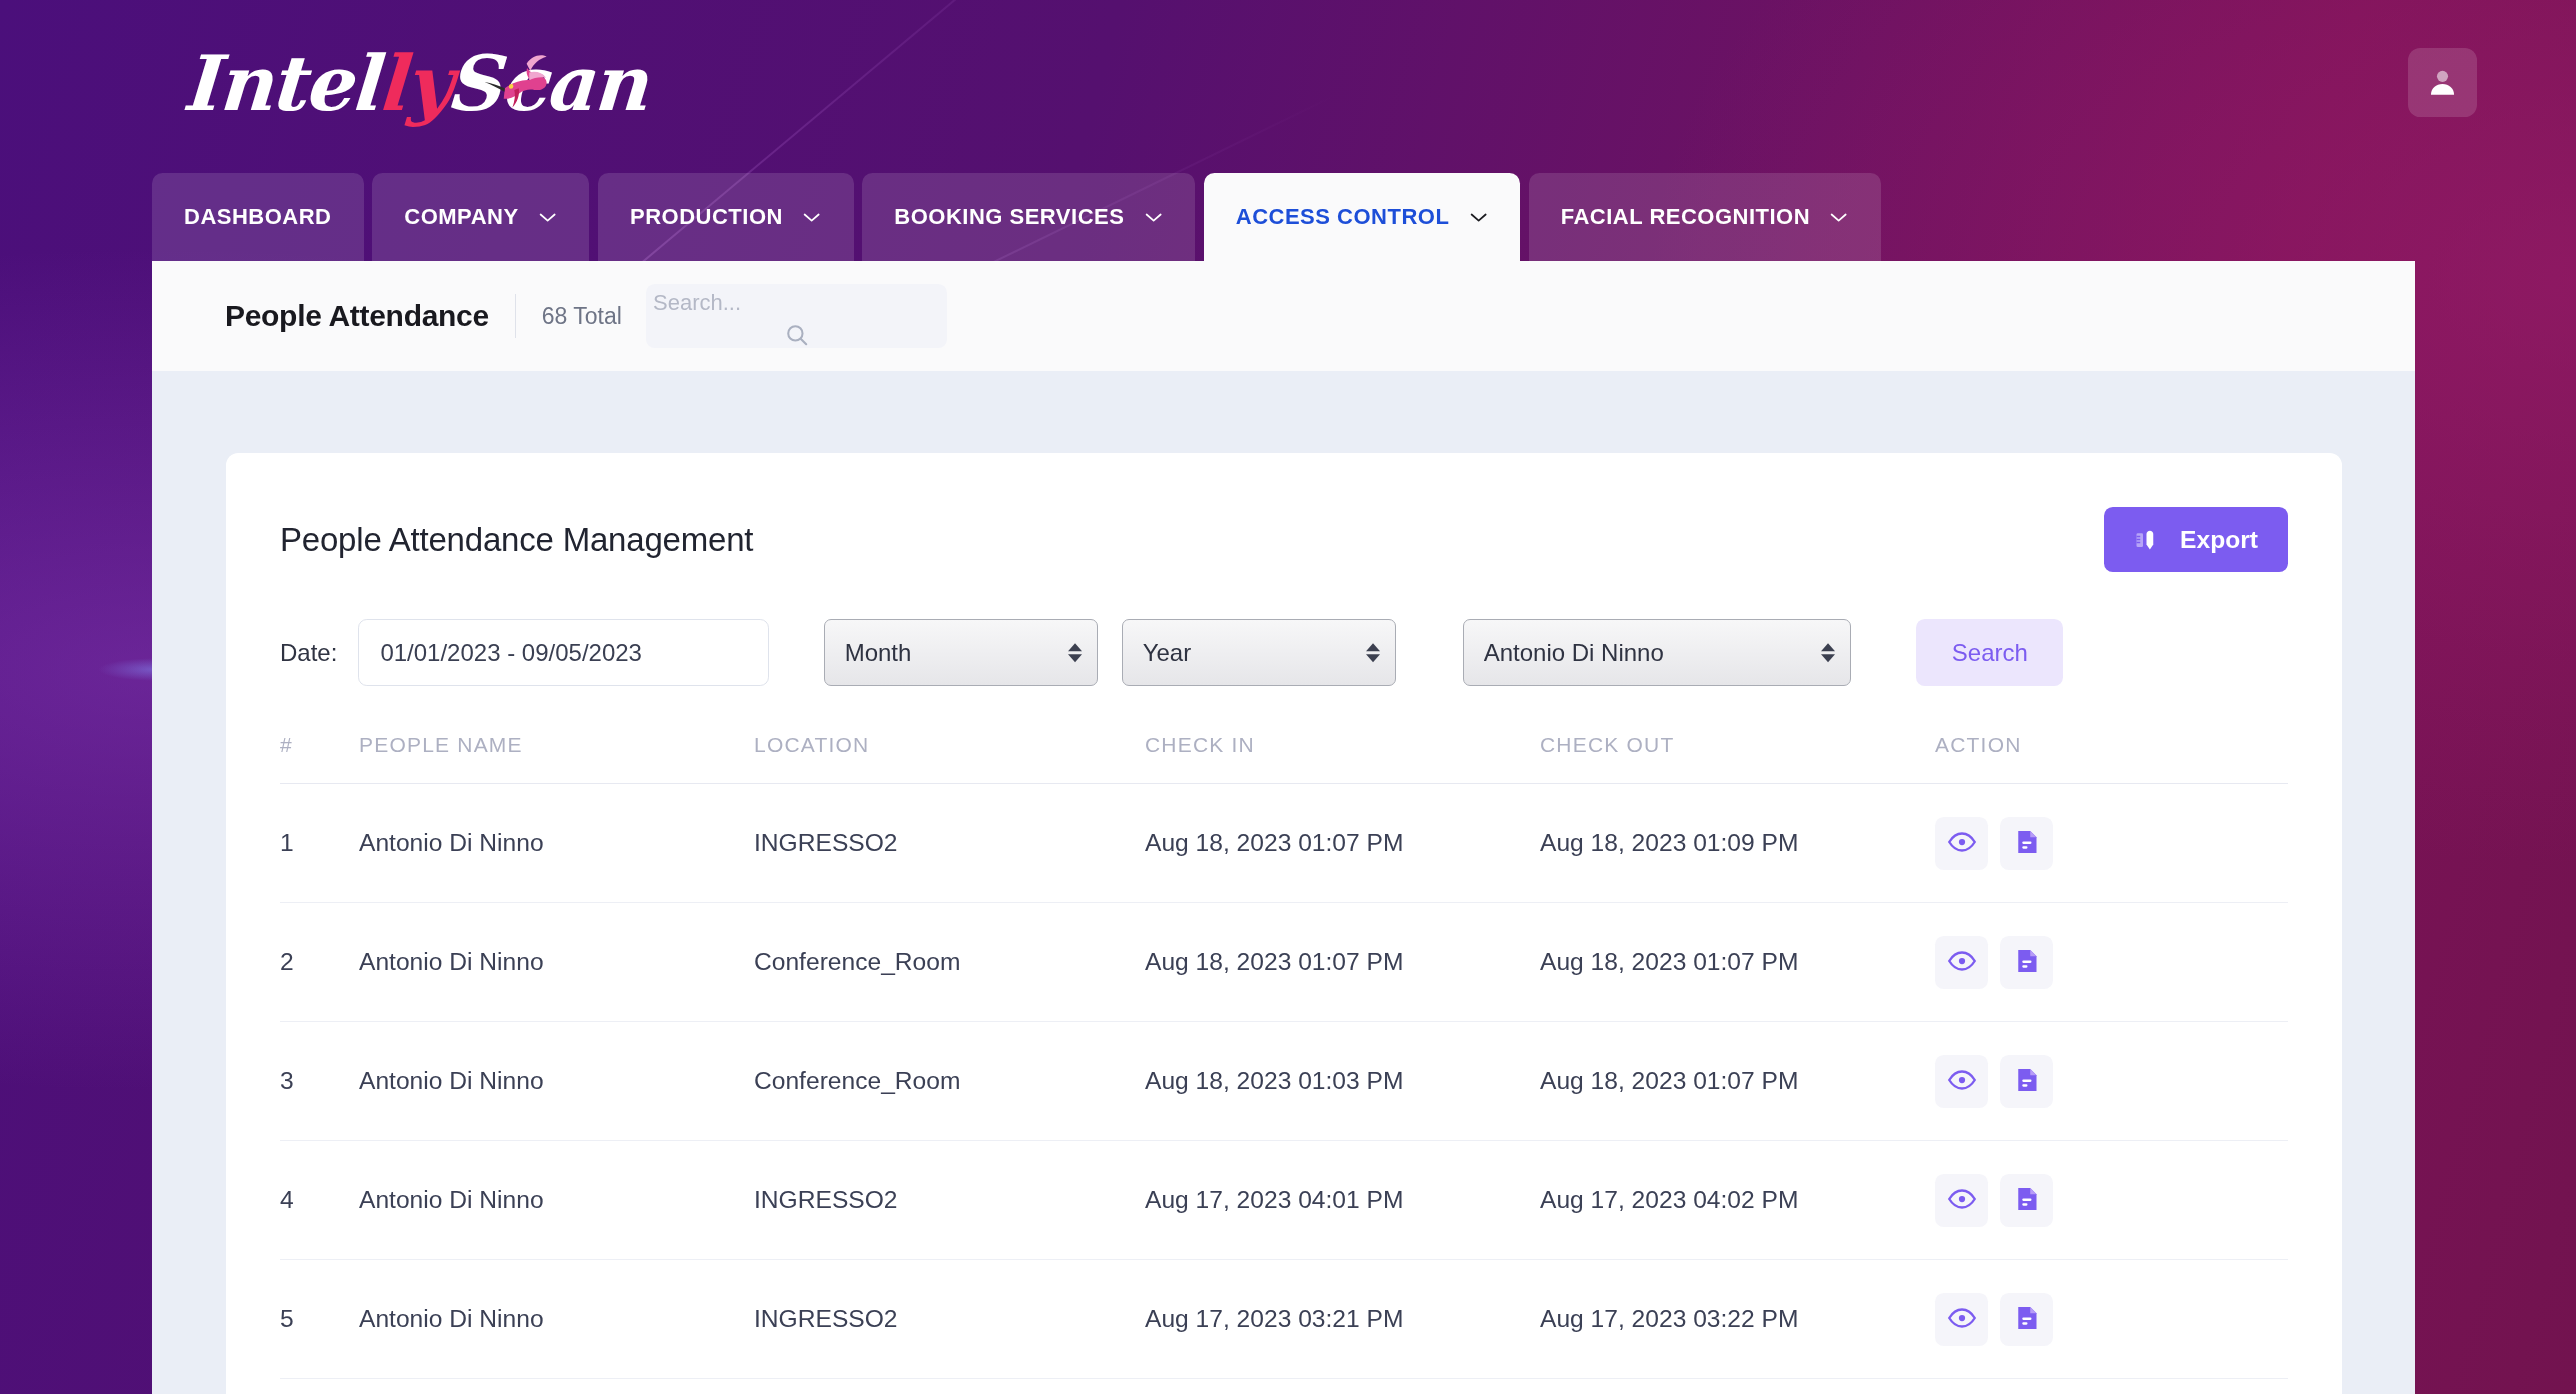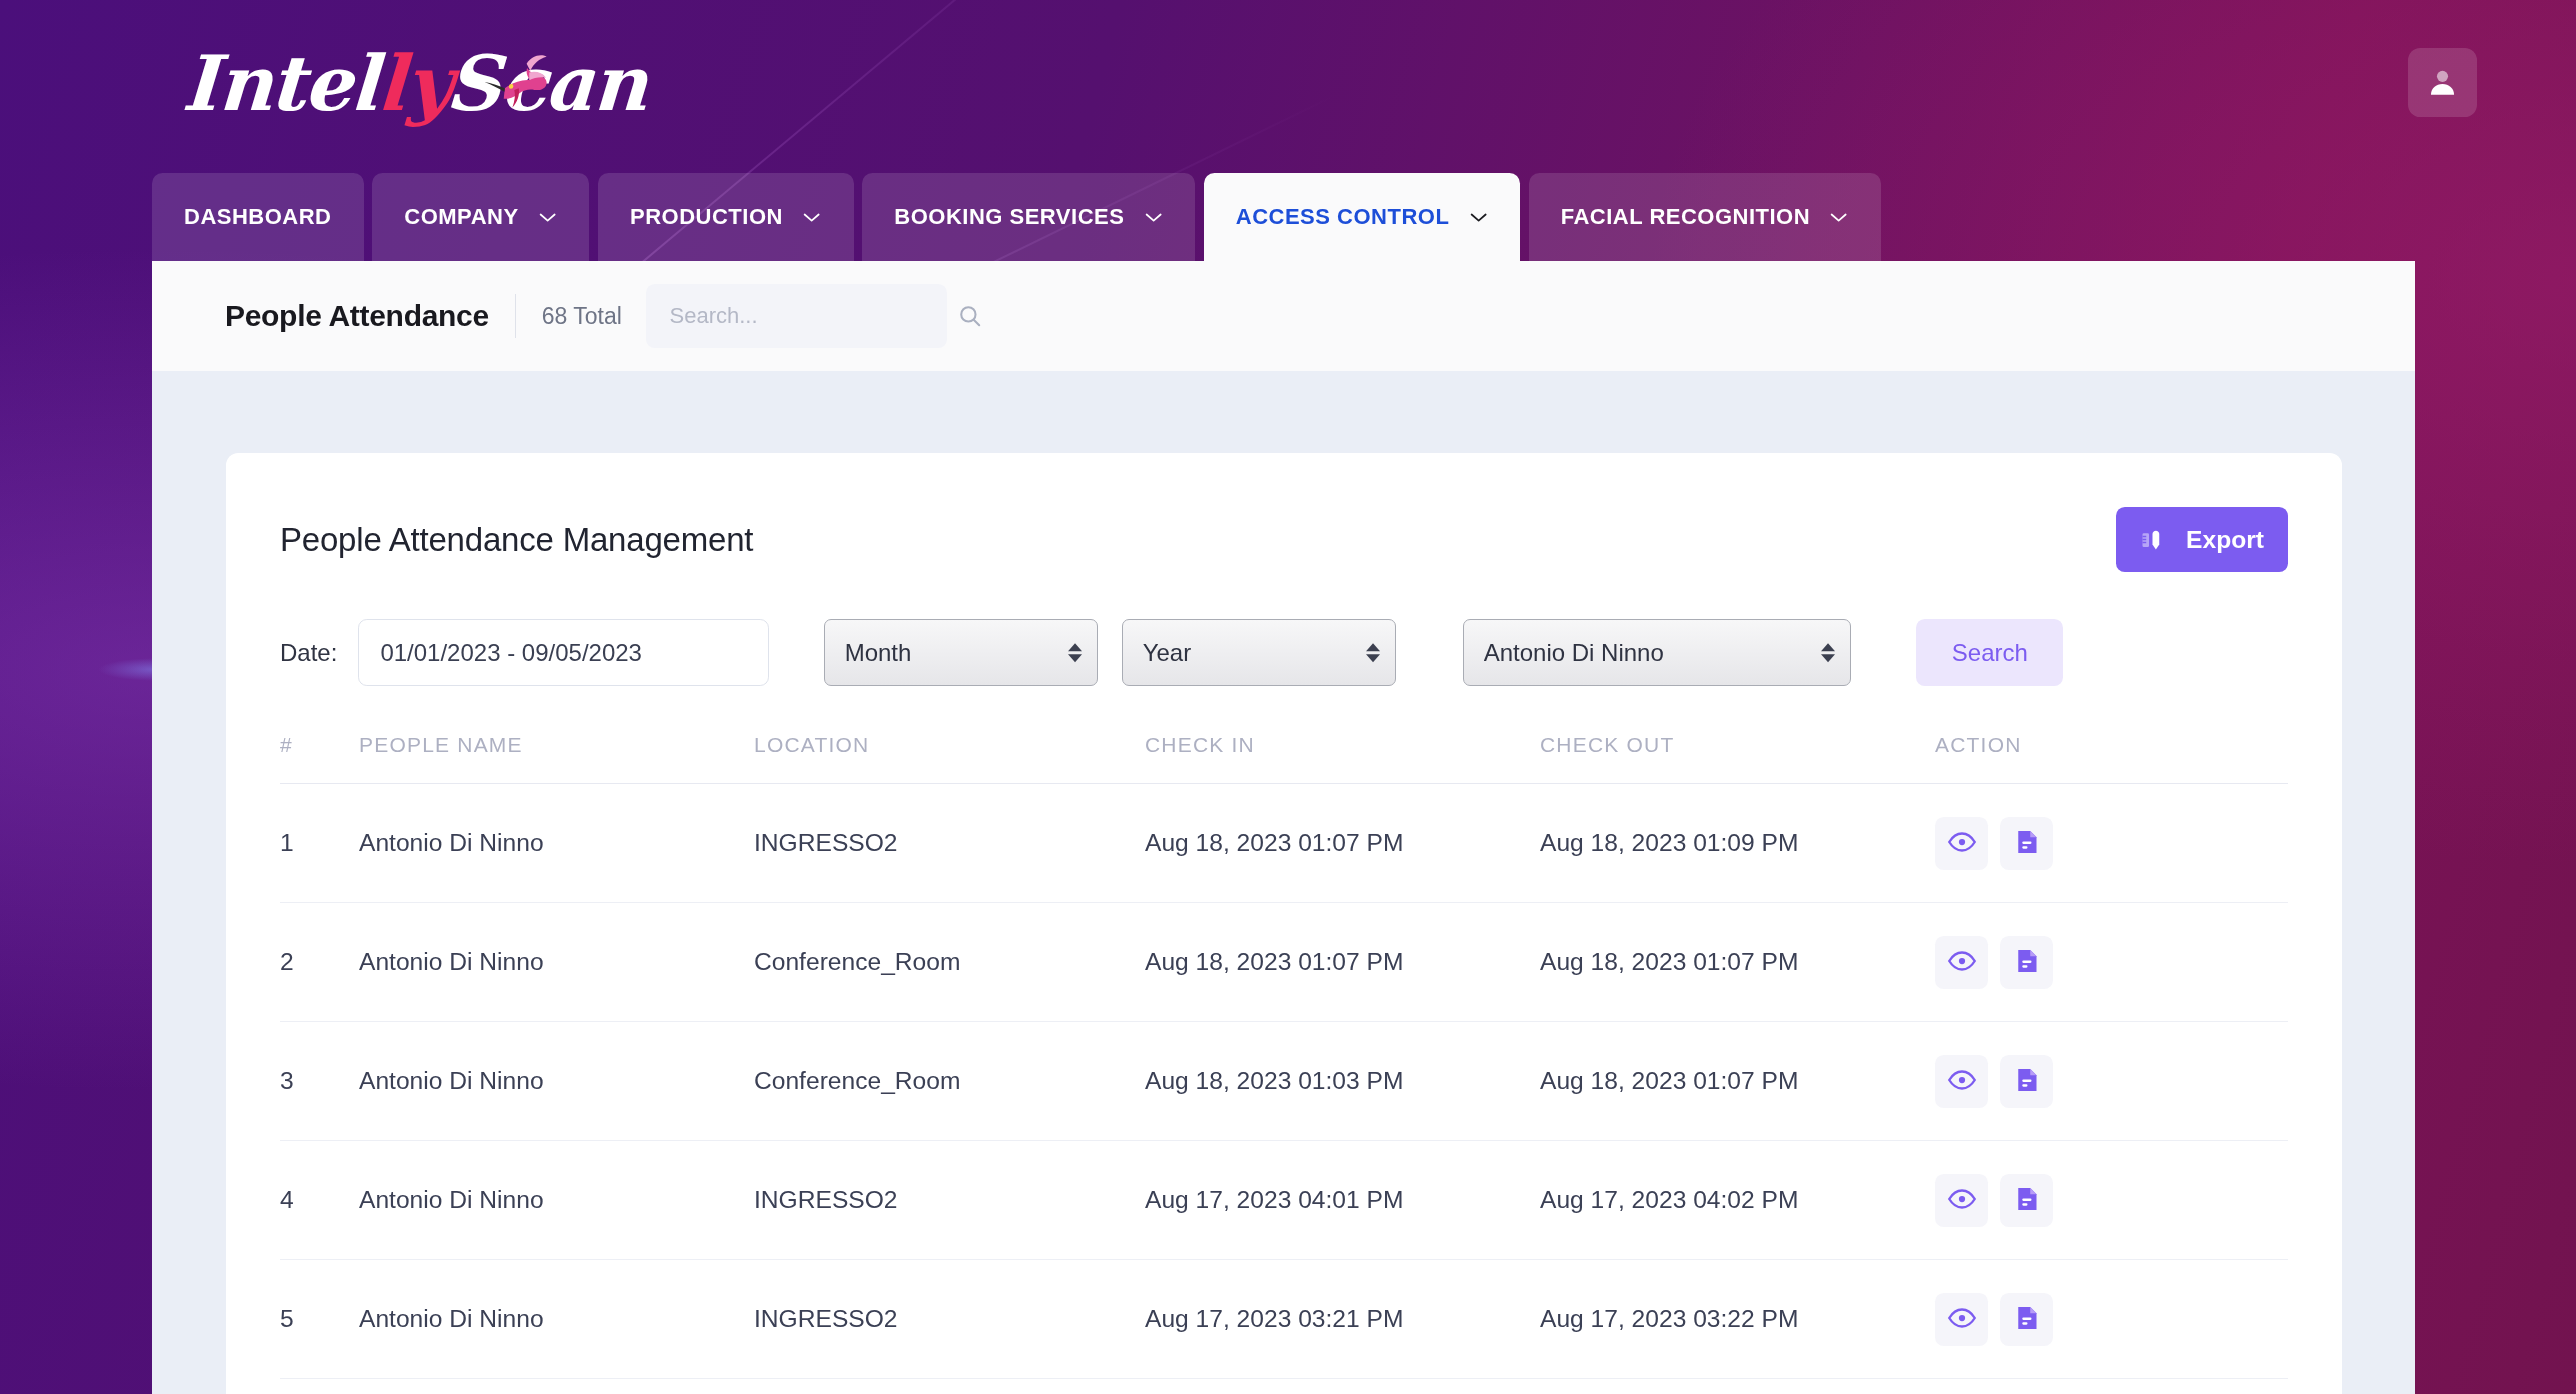--- a/index.html
+++ b/index.html
@@ -162,20 +162,21 @@
   }
   #search-box {
     margin-left: 24.6px;
     width: 301px; height: 64px;
     background: #f3f4f9;
     border-radius: 8.8px;
     display: flex;
     align-items: center;
     padding: 0 23px;
     cursor: text;
+    flex-direction: column;
   }
   #search-input {
     border: none;
     outline: none;
     background: transparent;
     flex: 1;
     font-family: "Liberation Sans", sans-serif;
     font-size: 22px;
     color: #2d3142;
   }
@@ -206,21 +207,21 @@
   }
   #export-btn {
     display: flex;
     align-items: center;
     gap: 16px;
     background: #7c5cf0;
     color: #ffffff;
     border: none;
     border-radius: 8.8px;
     height: 65px;
-    padding: 0 24px;
+    padding: 0 30px;
     font-family: "Liberation Sans", sans-serif;
     font-size: 24.6px;
     font-weight: 700;
     cursor: pointer;
   }
   #export-btn svg { width: 30px; height: 30px; }
 
   
   #filters {
     display: flex;

